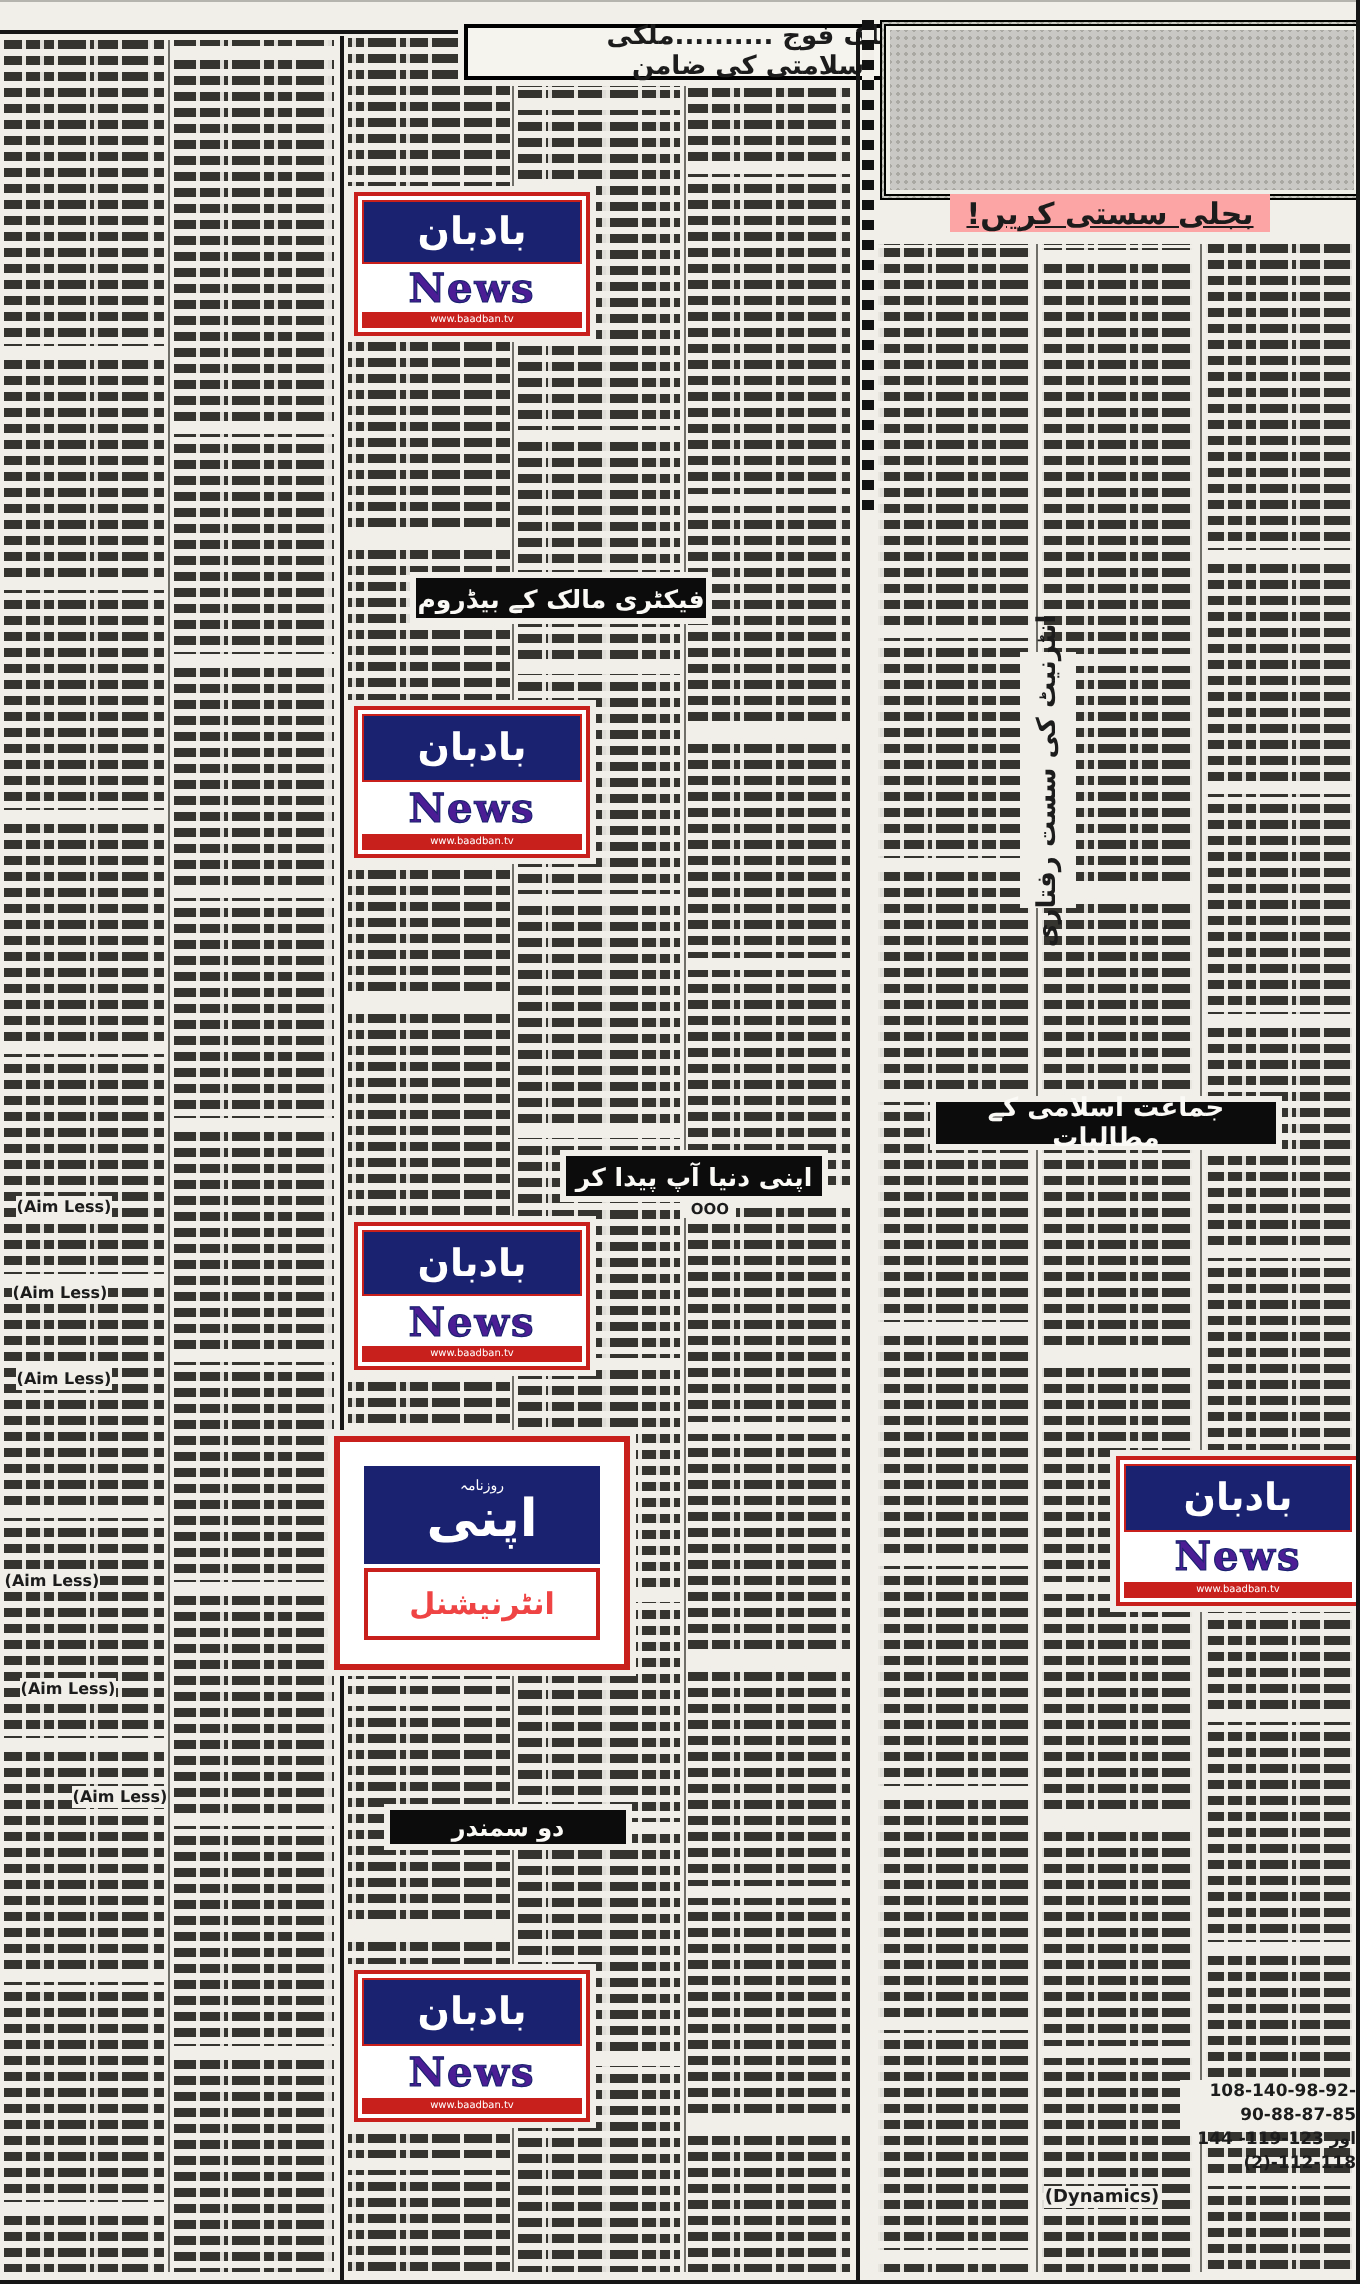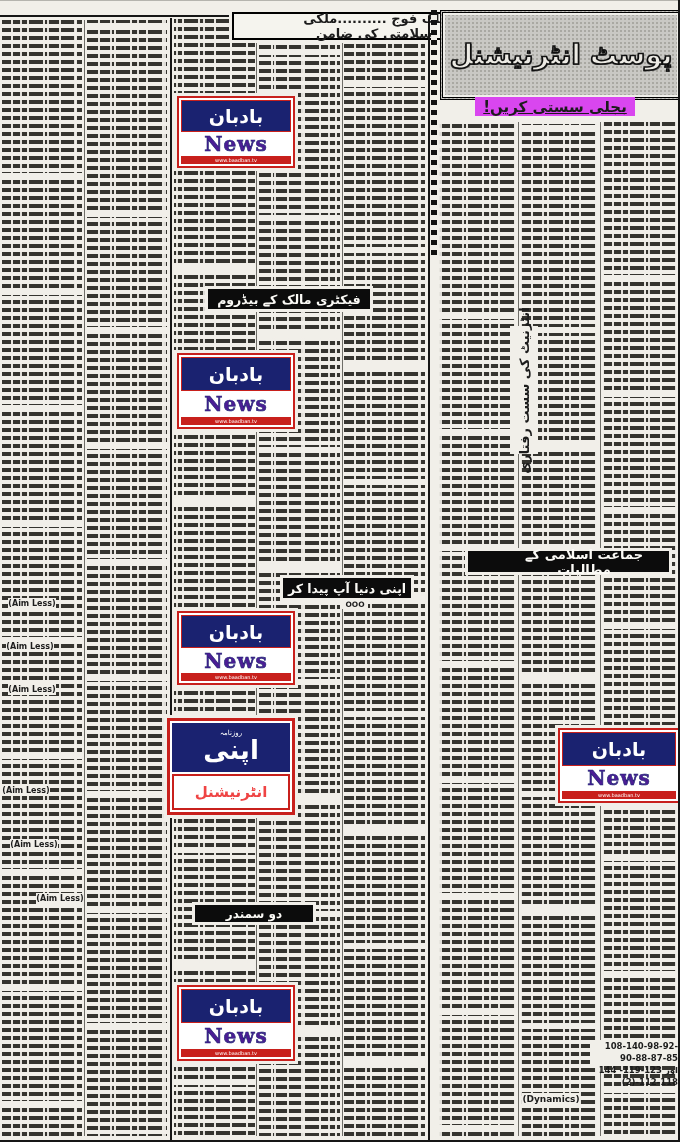--- a/index.html
+++ b/index.html
@@ -38,21 +38,21 @@
     display:flex; align-items:center; justify-content:center;
     box-shadow:0 0 0 3px #f1efe9;
   }
   .boxhead{
     background:#f5f4ee; border:2px solid #000; font-weight:bold; text-align:center;
     display:flex; align-items:center; justify-content:center;
     box-shadow:0 0 0 3px #f1efe9;
   }
   .lead{
     font-weight:bold; font-size:15px; text-align:center; text-decoration:underline;
-    background:#d946ef; display:flex; align-items:center; justify-content:center;
+    background:#fca5a5; display:flex; align-items:center; justify-content:center;
   }
   .frag{
     background:#f1efe9; font-weight:bold; text-align:center;
     display:flex; align-items:center; justify-content:center;
   }
   
   .masthead{
     border:3px double #000; background:#c9c8c4;
     background-image:radial-gradient(#a9a8a2 1px, rgba(0,0,0,0) 1px);
     background-size:4px 4px;
@@ -85,21 +85,21 @@
     font-family:"DejaVu Serif", serif;
     -webkit-text-stroke:.6px #1a2270;
     display:flex; align-items:center; justify-content:center;
   }
   .bb-url{
     height:8px; background:#c8201c; color:#fff; font-size:5px; line-height:8px;
     text-align:center; font-family:"DejaVu Sans", sans-serif;
   }
   
   .postintl{
-    border:3px solid #c8201c; background:#fff; padding:2px;
+    border:3px solid #c8201c; background:#fff; padding:12px;
     display:flex; flex-direction:column; box-shadow:0 0 0 3px #f1efe9;
   }
   .pi-top{
     flex:1.5; background:#1a2270; color:#fff; text-align:center;
     display:flex; flex-direction:column; align-items:center; justify-content:center;
   }
   .pi-tag{font-size:7px; line-height:1;}
   .pi-title{font-size:26px; font-weight:bold; line-height:1.05;}
   .pi-bottom{
     flex:1; margin-top:2px; border:2px solid #c8201c; color:#ef4444;
@@ -136,21 +136,21 @@
   <div class="vline" style="left:342px;top:42px;width:1px;height:1094px;"></div>
 
   <div class="abs boxhead rtl" style="left:232px;top:12px;width:194px;height:24px;font-size:13px;padding-left:43px;">پاک فوج ..........ملکی سلامتی کی ضامن</div>
 
   <div class="abs badban" style="left:177px;top:96px;width:110px;height:64px;">
     <div class="bb-top rtl">بادبان</div>
     <div class="bb-news">News</div>
     <div class="bb-url">www.baadban.tv</div>
   </div>
 
-  <div class="abs barhead rtl" style="left:208px;top:289px;width:162px;height:20px;font-size:12.5px;">فیکٹری مالک کے بیڈروم</div>
+  <div class="abs barhead rtl" style="left:208px;top:289px;width:145px;height:20px;font-size:12.5px;">فیکٹری مالک کے بیڈروم</div>
 
   <div class="abs badban" style="left:177px;top:353px;width:110px;height:68px;">
     <div class="bb-top rtl">بادبان</div>
     <div class="bb-news">News</div>
     <div class="bb-url">www.baadban.tv</div>
   </div>
 
   <div class="abs barhead rtl" style="left:283px;top:578px;width:128px;height:20px;font-size:12.5px;">اپنی دنیا آپ پیدا کر</div>
   <div class="abs frag" style="left:342px;top:600px;width:26px;height:9px;font-size:7.5px;">OOO</div>
 
@@ -173,36 +173,35 @@
   <div class="abs badban" style="left:177px;top:985px;width:110px;height:68px;">
     <div class="bb-top rtl">بادبان</div>
     <div class="bb-news">News</div>
     <div class="bb-url">www.baadban.tv</div>
   </div>
 
   <div class="vline major" style="left:428px;top:16px;width:2px;height:1124px;"></div>
   <div class="abs dashes" style="left:431px;top:10px;height:248px;"></div>
 
   <div class="abs masthead" style="left:440px;top:10px;width:236px;height:84px;">
-    <div class="m1 rtl">پوسٹ انٹرنیشنل</div>
   </div>
 
   <div class="abs lead rtl" style="left:475px;top:97px;width:160px;height:19px;">بجلی سستی کریں!</div>
 
   <div class="greek o2" style="left:439px;top:122px;width:76px;height:1014px;"></div>
   <div class="greek o5" style="left:521px;top:122px;width:76px;height:1014px;"></div>
   <div class="greek o1" style="left:603px;top:122px;width:74px;height:1014px;"></div>
   <div class="vline" style="left:518px;top:122px;width:1px;height:1014px;"></div>
   <div class="vline" style="left:600px;top:122px;width:1px;height:1014px;"></div>
 
   <div class="abs vhead" style="left:510px;top:326px;width:28px;height:128px;">
     <span class="rtl">انٹرنیٹ کی سست رفتاری</span>
   </div>
 
-  <div class="abs barhead rtl" style="left:468px;top:551px;width:170px;height:21px;font-size:13px;padding-left:31px;">جماعت اسلامی کے مطالبات</div>
+  <div class="abs barhead rtl" style="left:468px;top:551px;width:170px;height:21px;font-size:13px;">جماعت اسلامی کے مطالبات</div>
 
   <div class="abs badban" style="left:558px;top:728px;width:114px;height:67px;">
     <div class="bb-top rtl">بادبان</div>
     <div class="bb-news">News</div>
     <div class="bb-url">www.baadban.tv</div>
   </div>
 
   <div class="abs numbers" style="left:590px;top:1040px;width:88px;height:26px;">
     <div>108-140-98-92-90-88-87-85</div>
     <div>144 اور 123-119-118-112-(2)</div>

